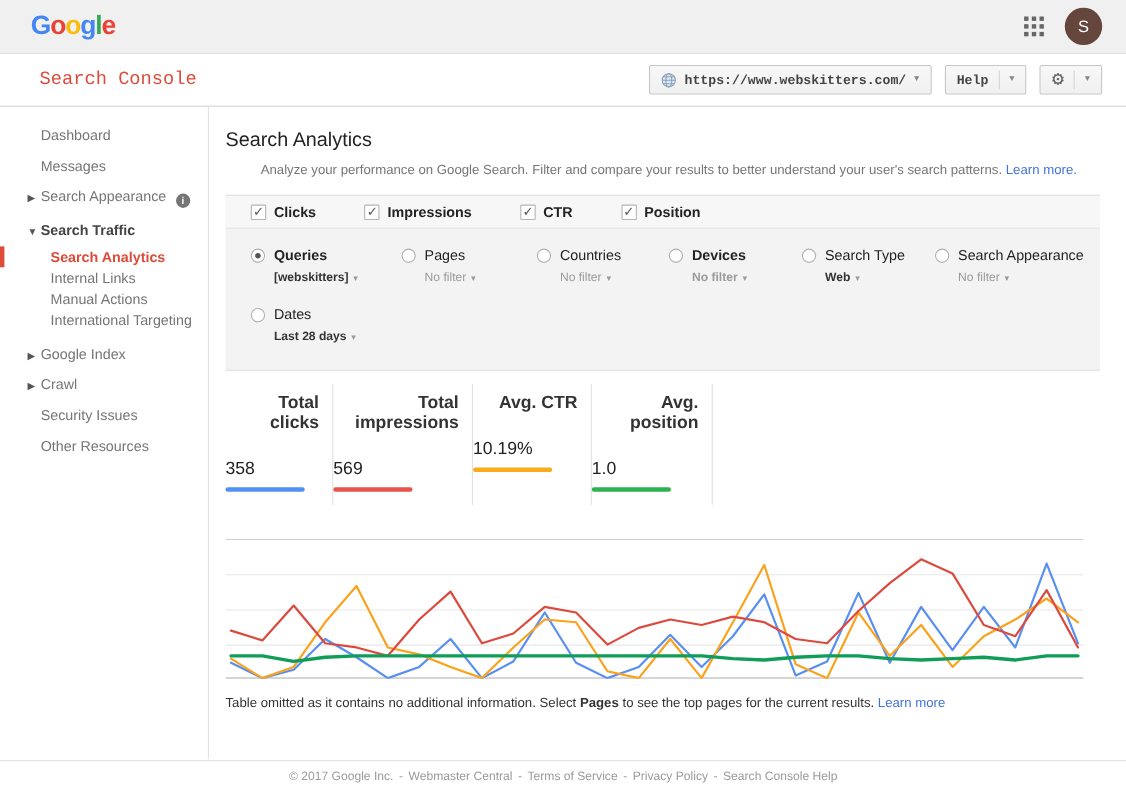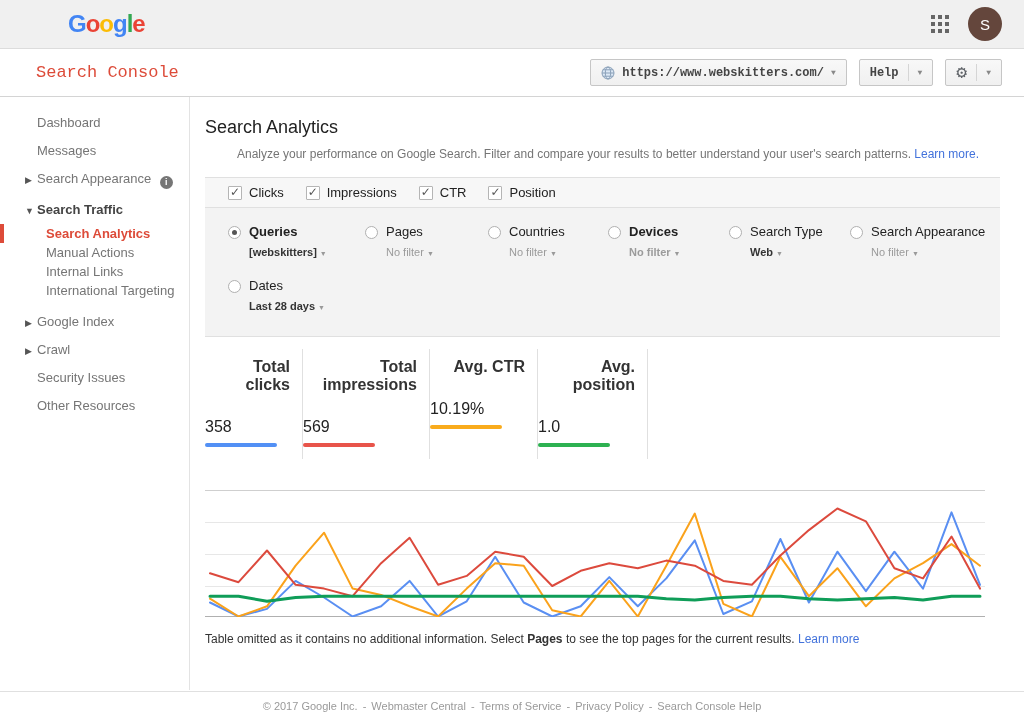--- a/index.html
+++ b/index.html
@@ -7,21 +7,21 @@
   body {
     font-family:"Liberation Sans","DejaVu Sans",sans-serif;
     background:#fff; color:#333; overflow:hidden; position:relative;
   }
   
   .topbar {
     height:49px; background:#f0f0f0; border-bottom:1px solid #dcdcdc;
     display:flex; align-items:center; justify-content:space-between;
     padding:0 22px 0 28px;
   }
-  .glogo { font-size:24px; font-weight:bold; letter-spacing:-1px; line-height:1;margin-left:40px; }
+  .glogo { font-size:24px; font-weight:bold; letter-spacing:-1px; line-height:1; }
   .topbar-right { display:flex; align-items:center; gap:18px; }
   .grid-icon { width:20px; height:20px; cursor:pointer; }
   .avatar {
     width:34px; height:34px; border-radius:50%; background:#64463c;
     color:#fff; font-size:15px; display:flex; align-items:center; justify-content:center;
     cursor:pointer;
   }
   
   .header {
     height:48px; background:#fff; border-bottom:1px solid #d4d4d4;
@@ -62,21 +62,21 @@
   }
   .spacer8 { height:8px; }
   
   .main { flex:1; padding:14px 37px 0 15px; }
   .page-title { font-size:18px; font-weight:400; color:#222; margin:6px 0 9px; }
   .page-desc { font-size:12px; color:#757575; margin-bottom:16px;margin-left:32px; }
   a.blue-link { color:#4272db; text-decoration:none; cursor:pointer; }
   
   .checkbar {
     background:#f7f7f7; border-top:1px solid #e0e0e0; border-bottom:1px solid #e0e0e0;
-    display:flex; align-items:center; gap:22px; padding:7px 0 7px 23px;
+    display:flex; align-items:center; gap:44px; padding:7px 0 7px 23px;font-weight:bold;
   }
   .cb-item { display:flex; align-items:center; gap:7px; cursor:pointer; font-size:13px; color:#222; }
   .cbox {
     width:14px; height:14px; background:#fff; border:1px solid #b5b5b5; border-radius:1px;
     position:relative; display:inline-block;
   }
   .cbox.checked::after {
     content:"✓"; position:absolute; left:1px; top:-2px; font-size:12px; color:#555; font-weight:bold;
   }
   
@@ -187,22 +187,22 @@
     <div class="side-item">
       <span class="arrow">▶</span>
       <span>Search Appearance</span>
       <span class="info-badge">i</span>
     </div>
     <div class="side-item bold">
       <span class="arrow">▼</span>
       <span>Search Traffic</span>
     </div>
     <div class="side-child selected"><span>Search Analytics</span></div>
+    <div class="side-child"><span>Internal Links</span></div>
     <div class="side-child"><span>Manual Actions</span></div>
-    <div class="side-child"><span>Internal Links</span></div>
     <div class="side-child"><span>International Targeting</span></div>
     <div class="spacer8"></div>
     <div class="side-item">
       <span class="arrow">▶</span>
       <span>Google Index</span>
     </div>
     <div class="side-item">
       <span class="arrow">▶</span>
       <span>Crawl</span>
     </div>

